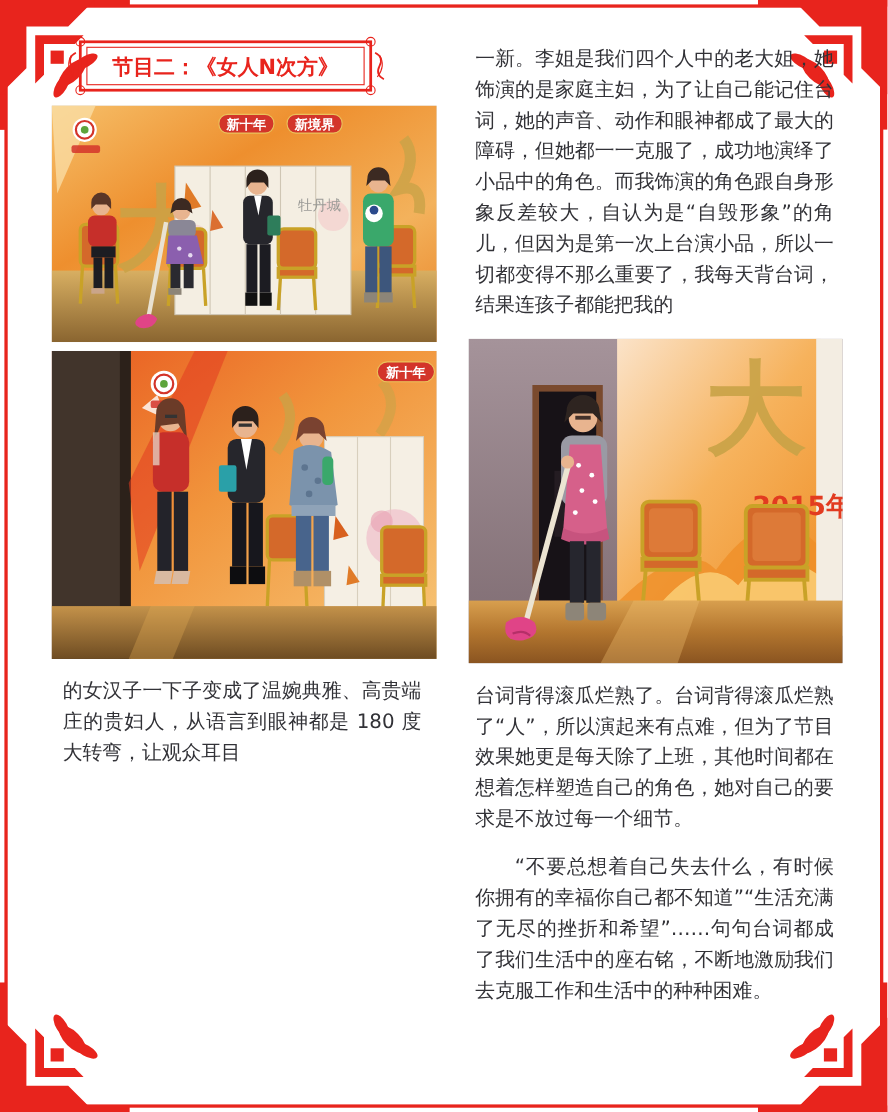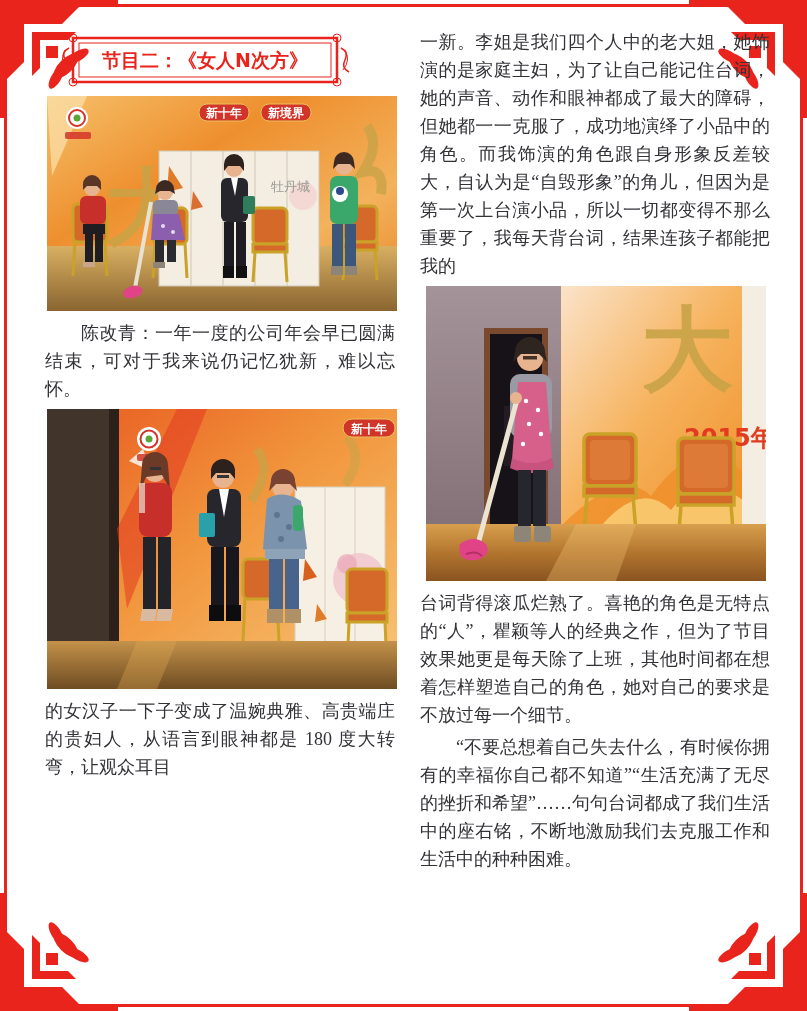--- a/index.html
+++ b/index.html
@@ -8,21 +8,21 @@
   .page-border{position:absolute;left:4px;top:4px;right:4px;bottom:4px;
         border:3px solid #e8241d;pointer-events:none;}
   .corner{position:absolute;width:118px;height:118px;}
   .corner.tl{left:0;top:0;}
   .corner.tr{right:0;top:0;transform:scaleX(-1);}
   .corner.bl{left:0;bottom:0;transform:scaleY(-1);}
   .corner.br{right:0;bottom:0;transform:scale(-1,-1);}
   .col{position:absolute;width:358px;font-size:18px;line-height:28px;text-align:justify;}
   .col-left{left:41px;top:28px;}
   .col-right{left:416px;top:24px;}
-  .col p{margin:4px;text-indent:2em;font-family:Liberation Serif, serif;}
+  .col p{margin:16px;text-indent:2em;}
   .col p.cont{text-indent:0;}
   .banner{display:block;margin:4px 0 8px 14px;}
   .photo{display:block;margin:6px 0 8px 6px;background:#ddd;}
   .photo-right{margin:6px 0 8px 10px;}
   svg text{font-family:"DejaVu Sans","Liberation Sans",sans-serif;}
 </style>
 </head>
 <body>
 
 <div class="page">
@@ -211,21 +211,20 @@
         <rect x="283" y="80" width="28" height="48" rx="7" fill="#3aa86b"></rect>
         <circle cx="293" cy="98" r="8" fill="#fff"></circle>
         <circle cx="293" cy="95" r="4" fill="#2b4a8c"></circle>
         <rect x="285" y="128" width="11" height="42" fill="#3d567c"></rect>
         <rect x="298" y="128" width="11" height="42" fill="#3d567c"></rect>
         <rect x="284" y="170" width="12" height="9" fill="#8d8578"></rect>
         <rect x="298" y="170" width="12" height="9" fill="#8d8578"></rect>
       </g>
     </svg>
 
-    <p>陈改青：一年一度的公司年会早已圆满结束，可对于我来说仍记忆犹新，难以忘怀。</p>
 
     <svg class="photo" width="350" height="280" viewBox="0 0 350 280">
       <defs>
         <linearGradient id="led2" x1="0" y1="0" x2="1" y2="1">
           <stop offset="0" stop-color="#e8581f"></stop>
             <stop offset="0.45" stop-color="#f1953c"></stop>
           <stop offset="1" stop-color="#f7c879"></stop>
         </linearGradient>
         <linearGradient id="floor2" x1="0" y1="0" x2="0" y2="1">
           <stop offset="0" stop-color="#c4924a"></stop>
@@ -391,17 +390,17 @@
         <rect x="107" y="184" width="13" height="56" fill="#26262e"></rect>
         <rect x="88" y="240" width="17" height="16" rx="3" fill="#8d8578"></rect>
         <rect x="108" y="240" width="17" height="16" rx="3" fill="#8d8578"></rect>
         <line x1="92" y1="110" x2="52" y2="258" stroke="#ece4d2" stroke-width="5"></line>
         <circle cx="90" cy="112" r="6" fill="#e8b48f"></circle>
         <path d="M34,258 q14,-10 26,0 q6,12 -10,16 q-20,2 -16,-16" fill="#e04487"></path>
         <path d="M40,268 q10,-4 16,2" stroke="#b52f68" stroke-width="2" fill="none"></path>
       </g>
     </svg>
 
-    <p class="cont">台词背得滚瓜烂熟了。喜艳的角色是无特点的“人”，瞿颖等人的经典之作，但为了节目效果她更是每天除了上班，其他时间都在想着怎样塑造自己的角色，她对自己的要求是不放过每一个细节。</p>
+    <p class="cont">台词背得滚瓜烂熟了。台词背得滚瓜烂熟了“人”，所以演起来有点难，但为了节目效果她更是每天除了上班，其他时间都在想着怎样塑造自己的角色，她对自己的要求是不放过每一个细节。</p>
     <p>“不要总想着自己失去什么，有时候你拥有的幸福你自己都不知道”“生活充满了无尽的挫折和希望”……句句台词都成了我们生活中的座右铭，不断地激励我们去克服工作和生活中的种种困难。</p>
 
   </div>
 </div>
 
 </body></html>

